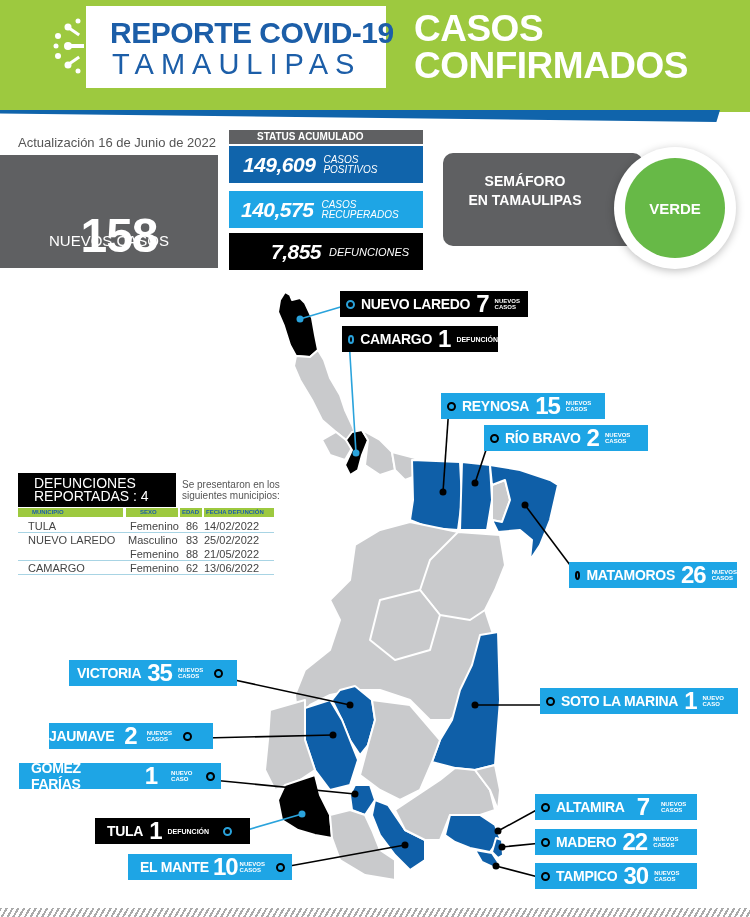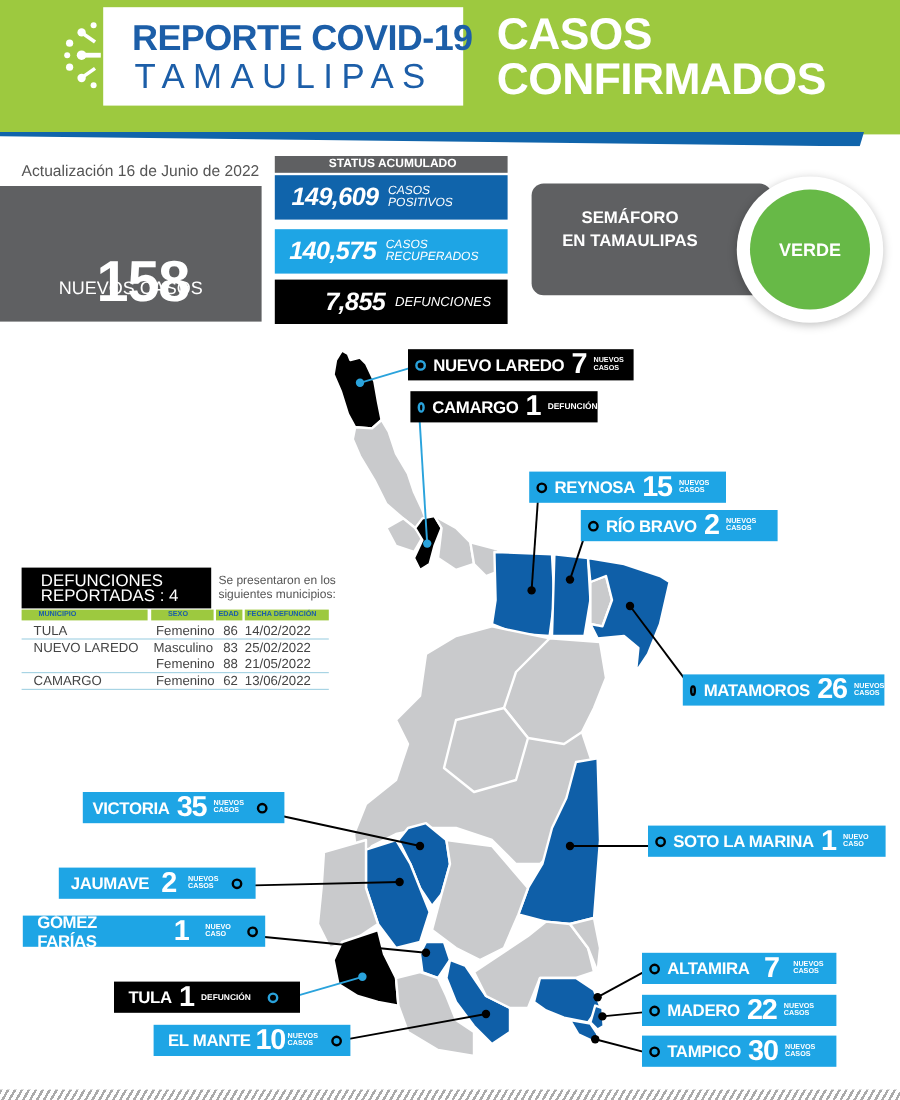--- a/index.html
+++ b/index.html
@@ -15,21 +15,21 @@
   .virus-icon { left: 48px; top: 18px; width: 44px; height: 56px; }
   .casos-title { left: 414px; top: 10px; color: #ffffff; font-size: 37px; font-weight: bold; line-height: 37px; letter-spacing: -0.5px; }
 
   
   .update-text { left: 18px; top: 135px; font-size: 13px; color: #555555; }
   .new-box { left: 0; top: 155px; width: 218px; height: 113px; background: #5f6062; }
   .new-num { left: 0; top: 160px; width: 238px; text-align: center; color: #ffffff; font-size: 48px; font-weight: bold; letter-spacing: -1px; margin-top: 48px; }
   .new-label { left: 0; top: 232px; width: 218px; text-align: center; color: #ffffff; font-size: 15px; }
 
   
-  .status-head { left: 229px; top: 130px; width: 194px; height: 14px; background: #5f6062; color: #ffffff; font-size: 10px; font-weight: bold; padding-left: 45px; line-height: 14px; }
+  .status-head { left: 229px; top: 130px; width: 194px; height: 14px; background: #5f6062; color: #ffffff; font-size: 10px; font-weight: bold; padding-left: 28px; line-height: 14px; }
   .stat-row { left: 229px; width: 194px; height: 37px; display: flex; align-items: center; font-style: italic; }
   .stat-num { color: #ffffff; font-weight: bold; font-size: 21px; letter-spacing: -0.5px; }
   .stat-lbl { color: #ffffff; font-size: 10px; line-height: 10px; margin-left: 8px; }
   .stat-pos { top: 146px; background: #1064ab; justify-content: flex-start; padding-left: 14px; }
   .stat-rec { top: 191px; background: #1ea5e5; padding-left: 12px; }
   .stat-def { top: 233px; background: #000000; padding-left: 42px; }
 
   
   .sem-box { left: 443px; top: 153px; width: 200px; height: 93px; background: #5f6062; border-radius: 10px; }
   .sem-text { left: 450px; top: 172px; width: 150px; text-align: center; color: #ffffff; font-weight: bold; font-size: 14px; line-height: 19px; }
@@ -236,21 +236,21 @@
   <span class="c-num">35</span>
   <span class="c-sub"><span>NUEVOS</span><br><span>CASOS</span></span>
   <span class="dot" style="border-color:#000"></span>
 </div>
 <div class="callout blue" style="left:540px;top:688px;width:198px;">
   <span class="dot" style="border-color:#000"></span>
   <span class="c-name">SOTO LA MARINA</span>
   <span class="c-num">1</span>
   <span class="c-sub"><span>NUEVO</span><br><span>CASO</span></span>
 </div>
-<div class="callout blue" style="left:49px;top:723px;width:164px;padding-left:10px;">
+<div class="callout blue" style="left:49px;top:723px;width:164px;">
   <span class="c-name">JAUMAVE</span>
   <span class="c-num" style="margin:0 10px">2</span>
   <span class="c-sub"><span>NUEVOS</span><br><span>CASOS</span></span>
   <span class="dot" style="border-color:#000"></span>
 </div>
 <div class="callout blue" style="left:19px;top:763px;width:202px;padding-left:12px;">
   <span class="c-name">GÓMEZ FARÍAS</span>
   <span class="c-num" style="margin:0 14px">1</span>
   <span class="c-sub"><span>NUEVO</span><br><span>CASO</span></span>
   <span class="dot" style="border-color:#000"></span>

